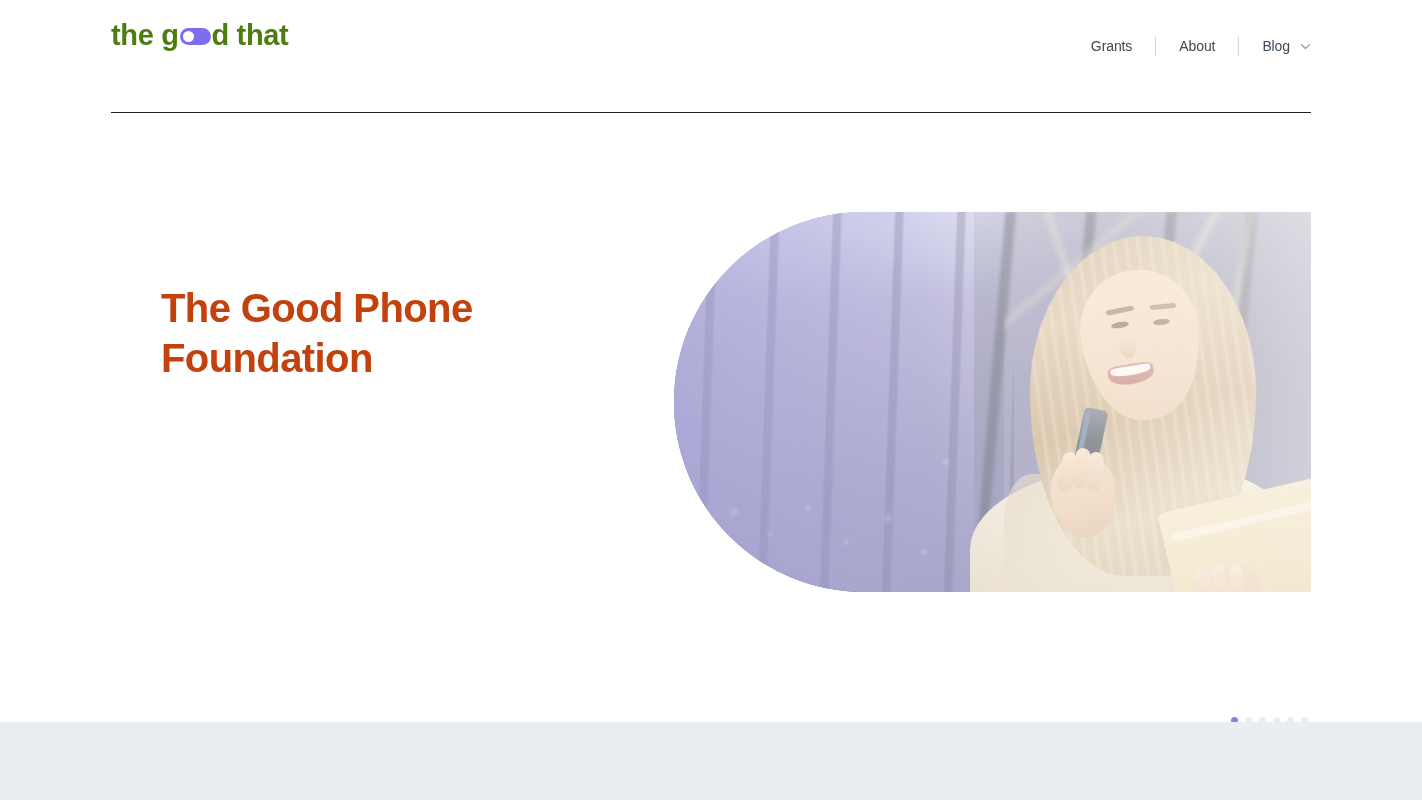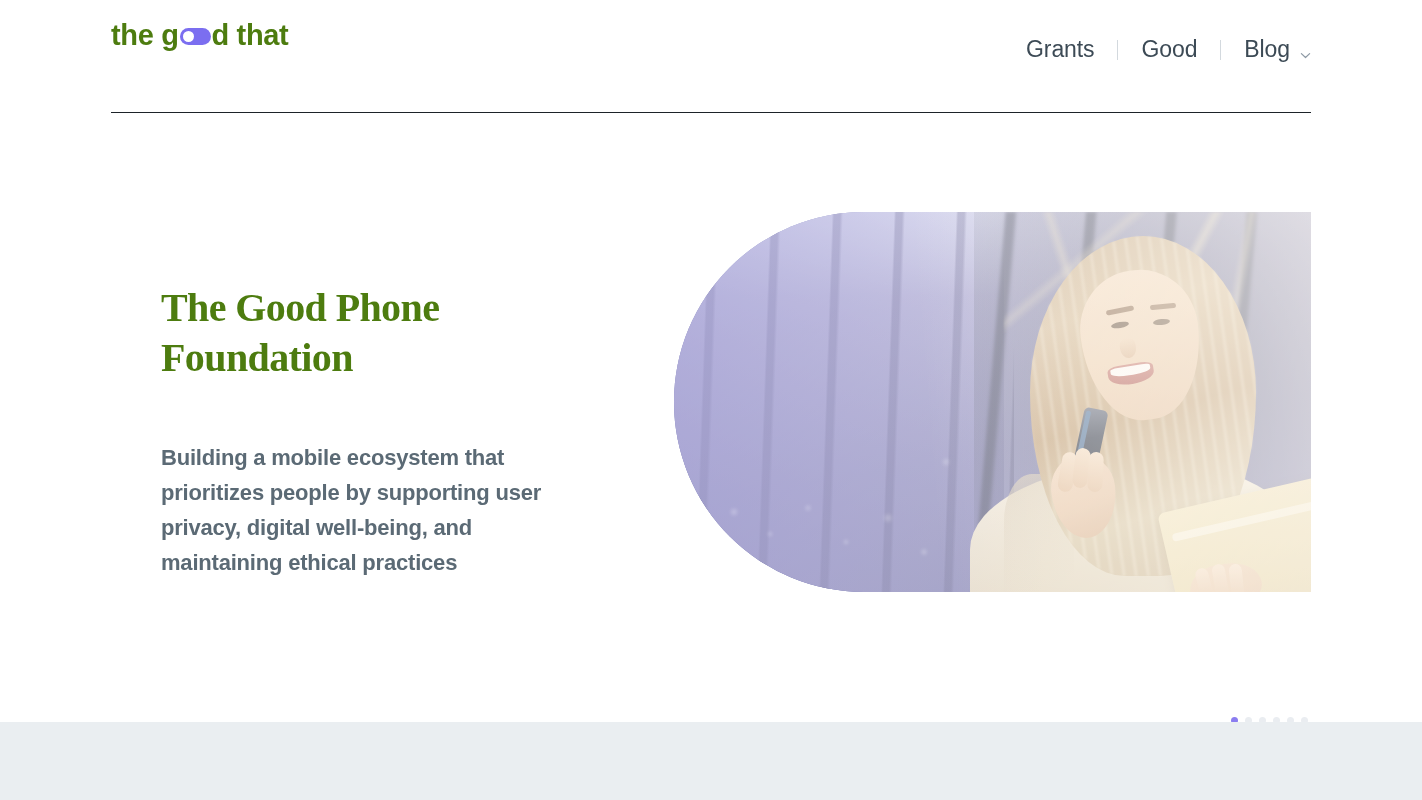--- a/index.html
+++ b/index.html
@@ -36,21 +36,21 @@
     content:""; position:absolute;
     left:3px; top:3px; width:11px; height:11px;
     border-radius:50%; background:#ffffff;
   }
 
   .nav {
     position:absolute; right:111px; top:36px;
     display:flex; align-items:center; gap:0px;
   }
   .nav-link {
-    font-size:23px; color:#3c4a55; letter-spacing:-0.1px;
+    font-size:14px; color:#3c4a55; letter-spacing:-0.1px;
     text-decoration:none; cursor:pointer; padding:0 0px;
     display:inline-flex; align-items:flex-end; gap:10px;
     white-space:nowrap;
   }
   .nav-sep {
     display:inline-block; width:1px; height:20px;
     background:#d3d9de; margin:0 23px;
   }
   .chev {
     display:inline-block; width:11px; height:11px;
@@ -61,22 +61,22 @@
   .header-rule {
     position:absolute; left:111px; top:112px;
     width:1200px; height:1px; background:#1d2329;
   }
 
   
   .hero { position:absolute; left:0; top:113px; width:1422px; height:609px; }
 
   .hero-text { position:absolute; left:161px; top:170px; width:430px; }
   .hero-title {
-    font-size:40px; font-weight:700; color:#4d7c0f;
-    line-height:50px; letter-spacing:-0.6px;font-family:Liberation Serif, serif;
+    font-size:40px; font-weight:700; color:#c2410c;
+    line-height:50px; letter-spacing:-0.6px;
   }
   .hero-sub {
     margin-top:57px;
     font-size:22px; font-weight:700; color:#5b6a75;
     line-height:35px; letter-spacing:-0.2px;
   }
 
   
   .hero-media {
     position:absolute; left:674px; top:99px;
@@ -313,41 +313,40 @@
         <span>d that</span>
       </div>
     </a>
 
     <nav class="nav">
       <a class="nav-link">
         <span>Grants</span>
       </a>
       <span class="nav-sep"></span>
       <a class="nav-link">
-        <span>Good</span>
+        <span>About</span>
       </a>
       <span class="nav-sep"></span>
       <a class="nav-link">
         <span>Blog</span>
         <span class="chev">
           <svg width="11" height="11" viewBox="0 0 12 12" fill="none">
             <path d="M1.5 4 L6 8.2 L10.5 4" stroke="#8d99a4" stroke-width="1.3" stroke-linecap="round" stroke-linejoin="round"></path>
           </svg>
         </span>
       </a>
     </nav>
 
     <div class="header-rule"></div>
   </header>
 
   <section class="hero">
 
     <div class="hero-text">
       <h1 class="hero-title">The Good Phone Foundation</h1>
-      <p class="hero-sub">Building a mobile ecosystem that prioritizes people by supporting user privacy, digital well-being, and maintaining ethical practices</p>
     </div>
 
     <div class="hero-media">
       <div class="photo">
         <div class="ph-sky"></div>
         <div class="ph-bldg"></div>
         <div class="ph-bars"></div>
         <div class="ph-darkwall"></div>
         <div class="ph-bars2"></div>
         <div class="ph-branches"></div>

